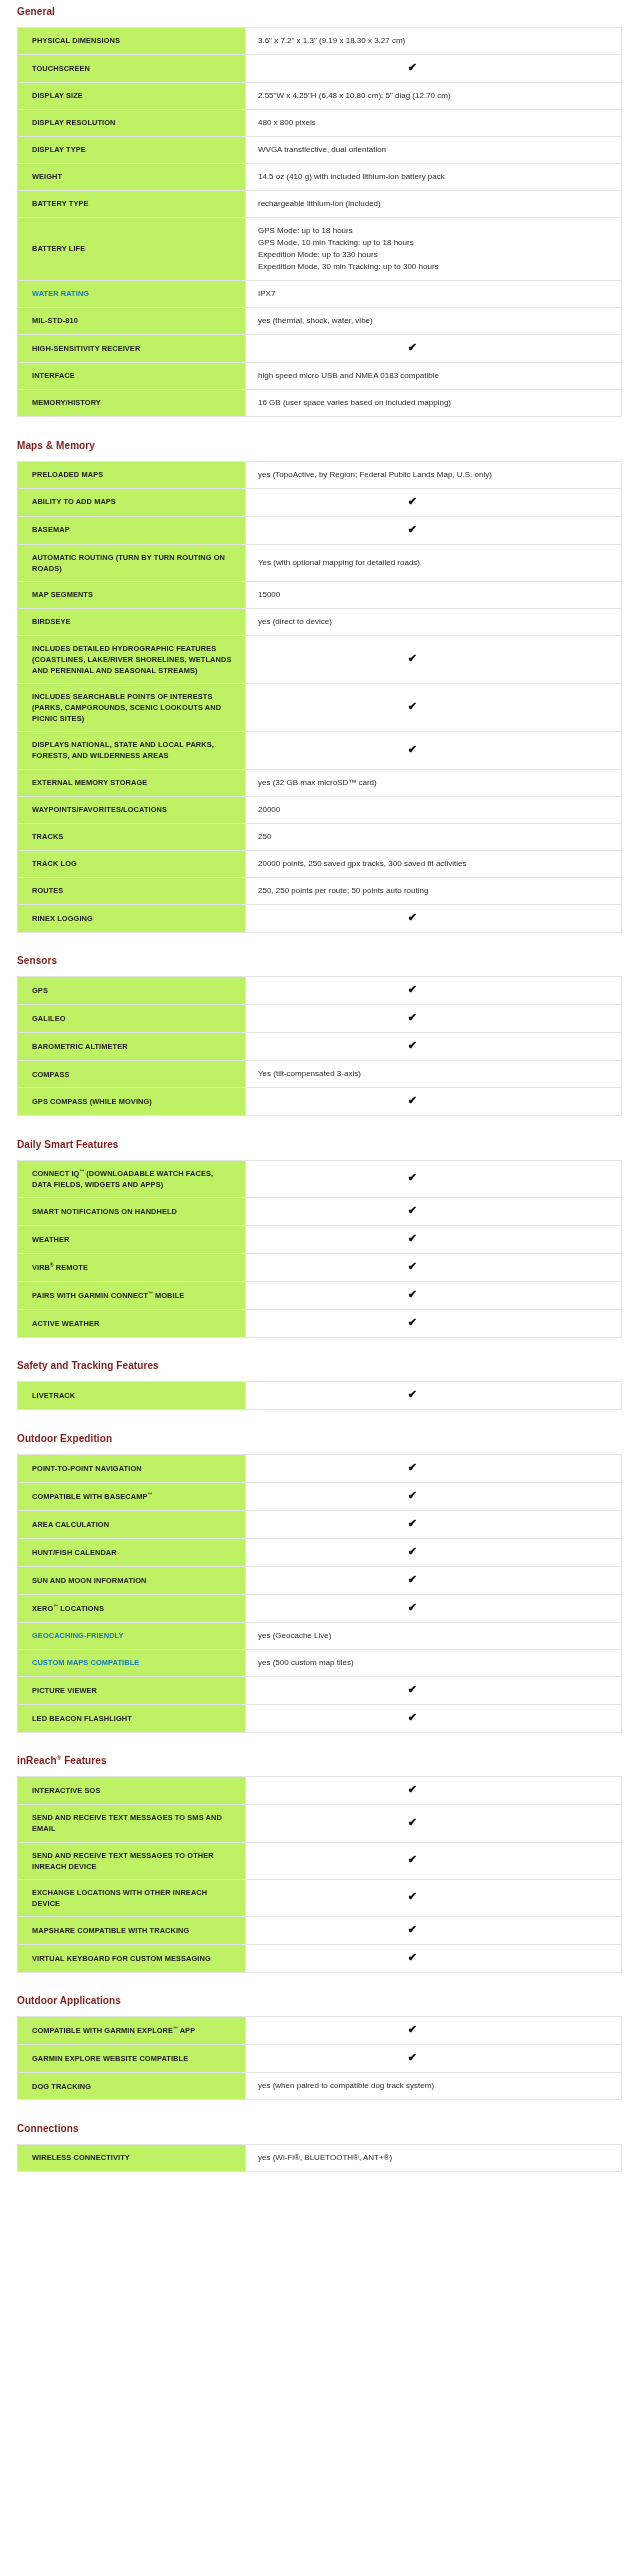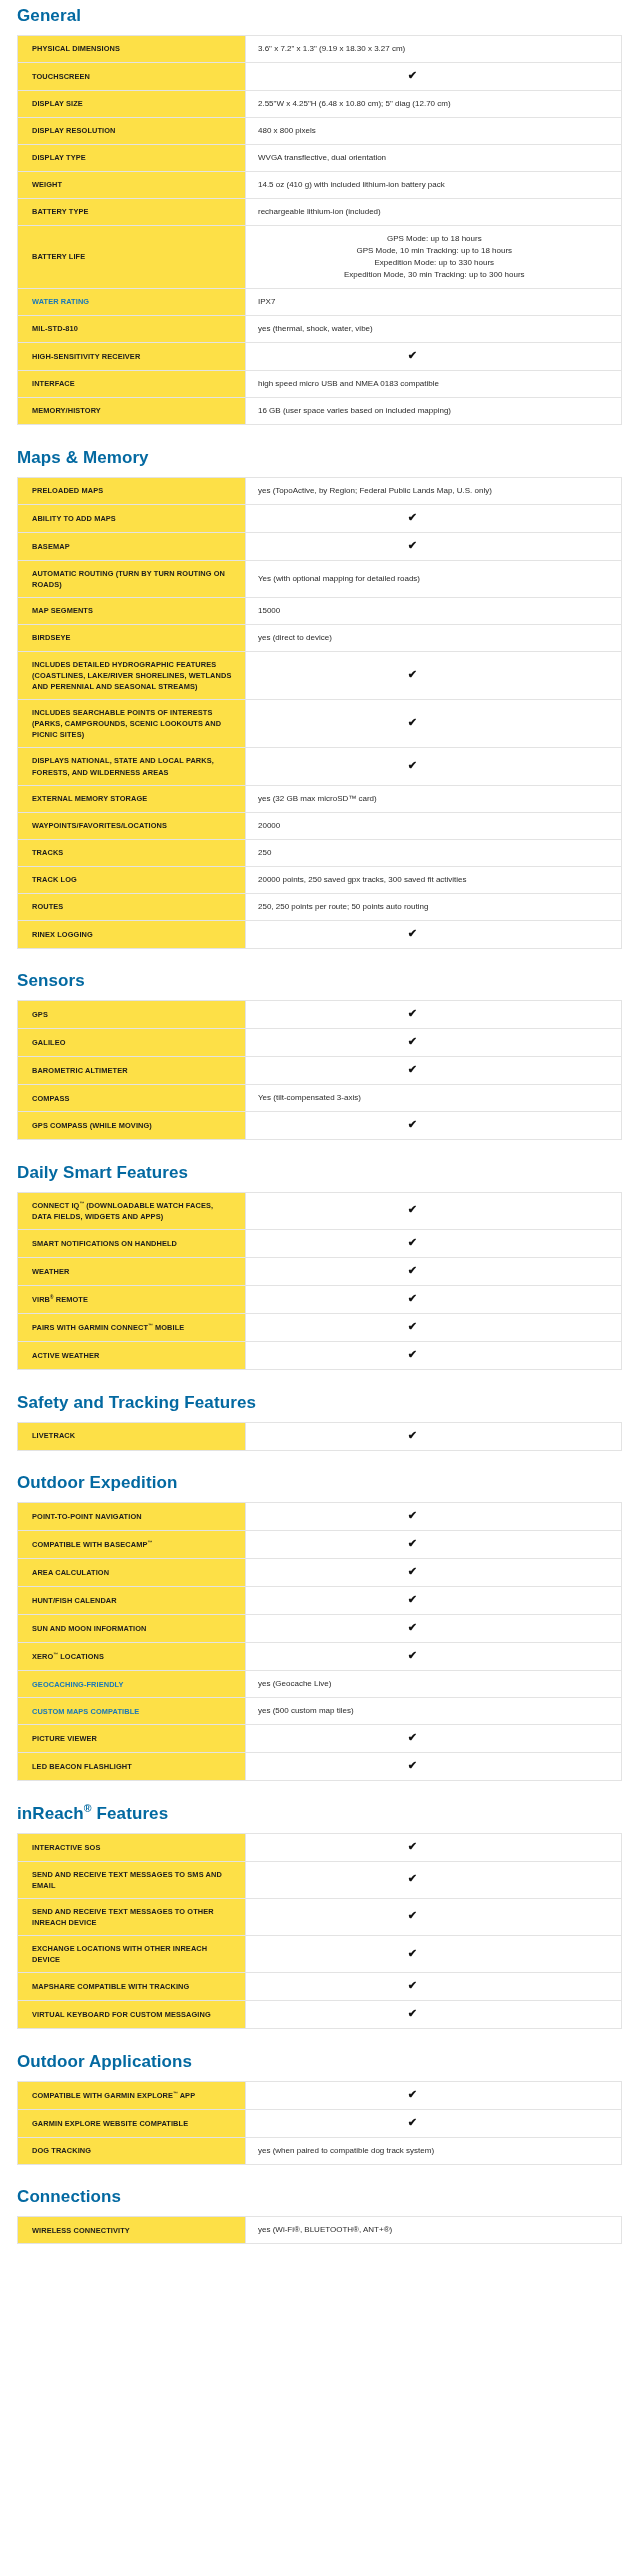--- a/index.html
+++ b/index.html
@@ -9,44 +9,44 @@
     font-family: "Liberation Sans", sans-serif;
     color: #1a1a1a;
     -webkit-font-smoothing: antialiased;
   }
   .page {
     width: 639px;
     padding: 0 17px 21px 17px;
   }
   .section { margin: 0 0 7px 0; }
   .section-title {
-    font-size: 17px;
+    font-size: 10px;
     font-weight: 700;
-    color: #0369a1;
+    color: #7f1d1d;
     letter-spacing: 0.1px;
     padding: 15.5px 0 9.5px 0;
     line-height: 1.15;
   }
   .section:first-child .section-title { padding-top: 6px; }
   .spec-table {
     width: 100%;
     border-collapse: collapse;
     border: 0.9px solid #e3e3e3;
     table-layout: fixed;
   }
   .spec-table tr { border-bottom: 0.9px solid #e3e3e3; }
   .spec-table tr:last-child { border-bottom: none; }
   .spec-table td {
     vertical-align: middle;
     padding: 7px 10.4px;
     line-height: 1.5;
   }
   td.key {
     width: 228px;
-    background: #fde047;
+    background: #bef264;
     border-right: 0.9px solid #e3e3e3;
     font-size: 7.4px;
     font-weight: 700;
     text-transform: uppercase;
     letter-spacing: 0.1px;
     color: #1c1c1c;
     padding-left: 14px;
     padding-right: 12px;
   }
   td.key.link { color: #1878b9; margin-top: 27px; }
@@ -61,21 +61,21 @@
     padding-left: 10.4px;
   }
   .checkmark {
     display: inline-block;
     font-size: 11.2px;
     line-height: 1;
     color: #111111;
     font-weight: 700;
     transform: translateX(-21px);
   }
-  .multi { white-space: pre-line; text-align: center; }
+  .multi { white-space: pre-line; }
   sup.mk {
     font-size: 0.62em;
     vertical-align: super;
     line-height: 0;
   }
 </style>
 </head>
 <body>
 
 <div class="page" id="page-root">

